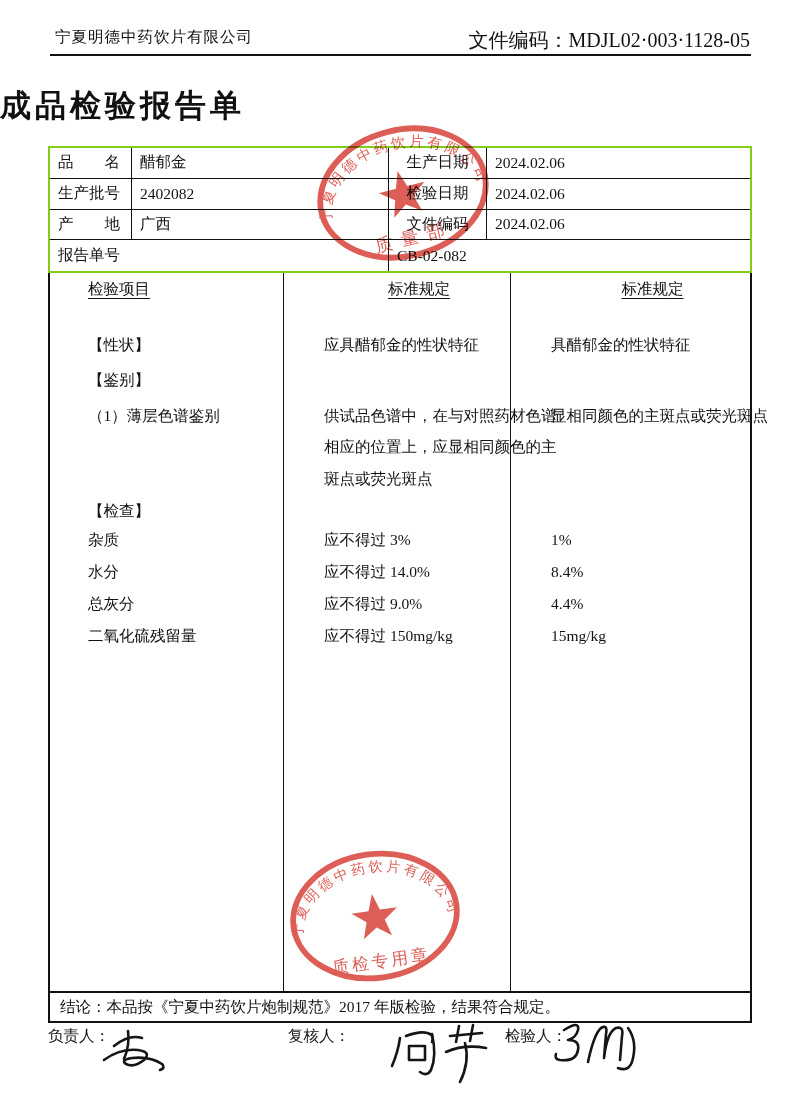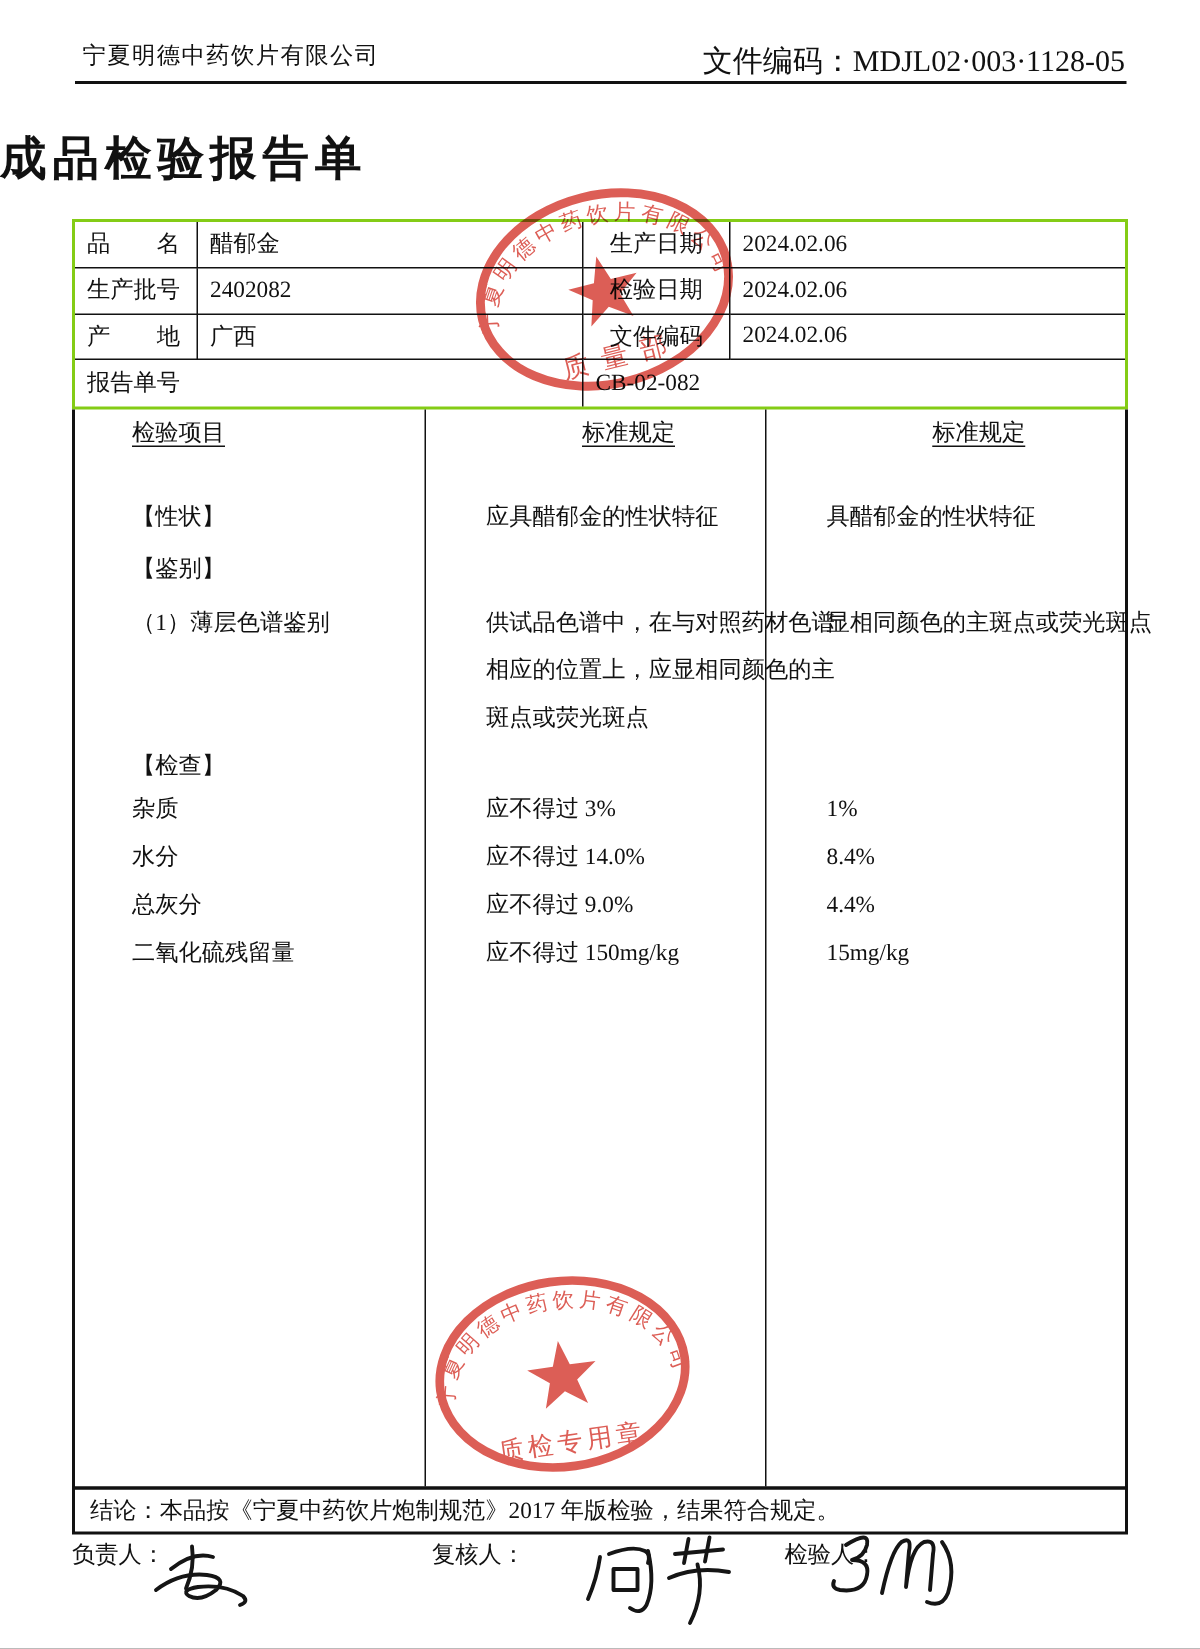--- a/index.html
+++ b/index.html
@@ -124,21 +124,21 @@
       <div class="ln" style="top:353px">15mg/kg</div>
     </div>
   </div>
 
   <div class="abs conclusion">
     <span>结论：本品按《宁夏中药饮片炮制规范》2017 年版检验，结果符合规定。</span>
   </div>
 
   <div class="abs signoff-label" style="left:48px">负责人：</div>
   <div class="abs signoff-label" style="left:288px">复核人：</div>
-  <div class="abs signoff-label" style="left:523px">检验人：</div>
+  <div class="abs signoff-label" style="left:505px">检验人：</div>
 
   <svg class="sig" style="left:96px;top:1028px" width="84" height="54" viewBox="0 0 84 54">
     <path d="M18 18 Q33 6 46 10"></path>
     <path d="M32 3 Q34 17 28 31"></path>
     <path d="M8 32 Q24 20 42 22 Q56 24 48 32 Q38 40 30 36 Q24 32 36 30 Q54 28 66 36 Q70 40 64 42"></path>
   </svg>
   <svg class="sig" style="left:386px;top:1022px" width="118" height="64" viewBox="0 0 118 64">
     <path d="M14 16 Q12 30 6 44"></path>
     <path d="M20 14 Q36 8 44 12 Q48 14 46 20"></path>
     <path d="M23 24 L39 24 L39 38 L23 38 Z"></path>

